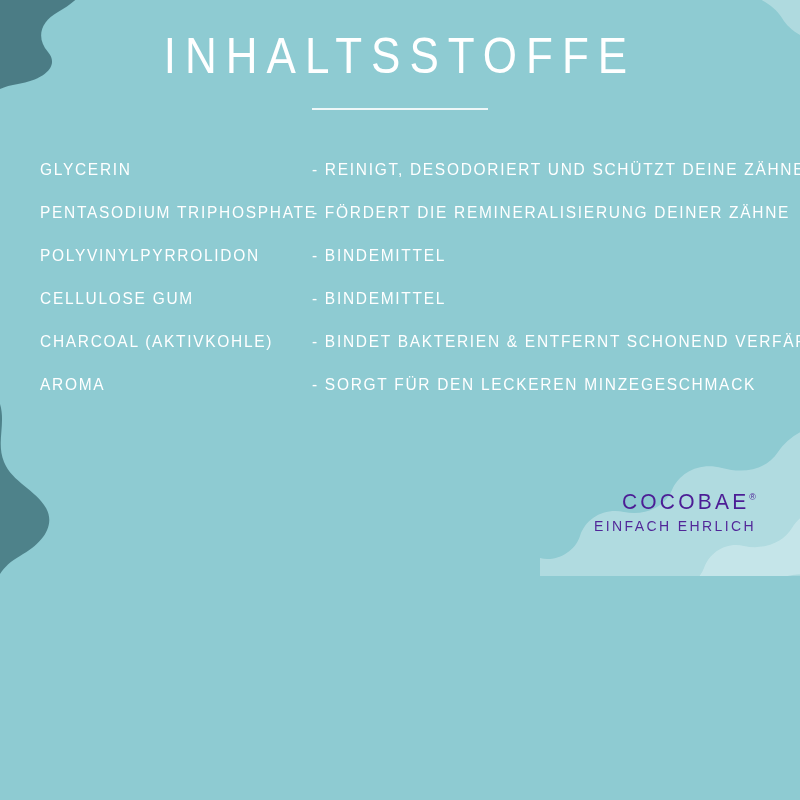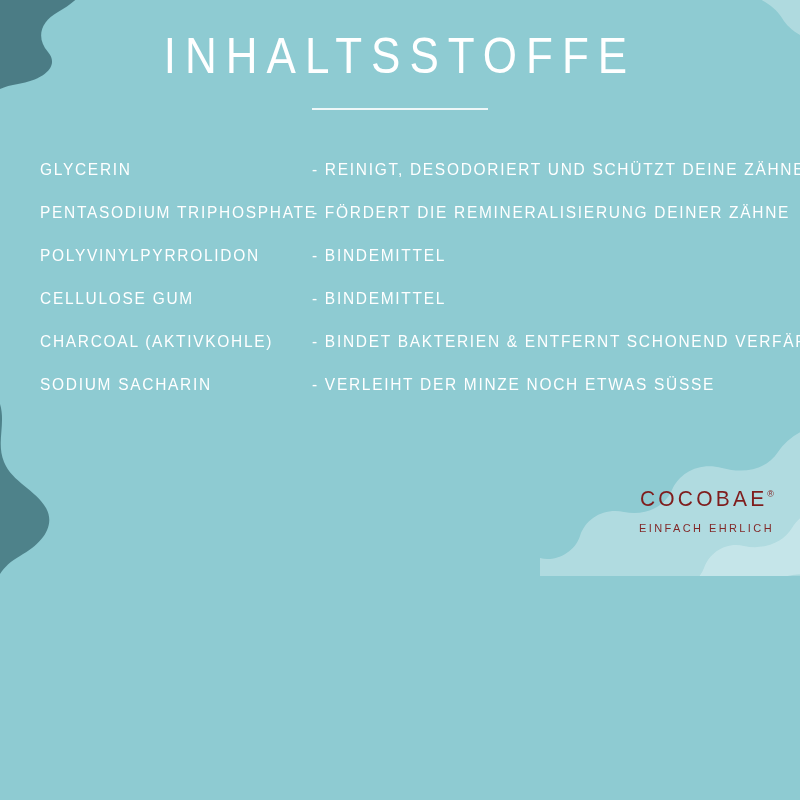--- a/index.html
+++ b/index.html
@@ -101,43 +101,43 @@
     width: 272px;
     flex: 0 0 272px;
   }
   .cell-desc {
     flex: 1 1 auto;
   }
 
   
   .logo {
     position: absolute;
-    right: 26px;
+    right: 44px;
     bottom: 42px;
     text-align: right;
-    color: #7f1d1d;
+    color: #4c1d95;
   }
   .logo-main {
     font-size: 21px;
     letter-spacing: 3.2px;
     text-transform: uppercase;
     position: relative;
     display: inline-block;
     transform: scaleY(1.08);
   }
   .logo-reg {
     font-size: 9px;
     vertical-align: super;
     letter-spacing: 0;
   }
   .logo-sub {
-    font-size: 11px;
+    font-size: 14px;
     letter-spacing: 2.4px;
     text-transform: uppercase;
-    margin-top: 12px;
+    margin-top: 5px;
     opacity: 0.95;
   }
 </style>
 </head>
 <body>
 
 <div class="poster">
 
   <svg class="blob blob-tl" viewBox="0 0 230 200" preserveAspectRatio="none">
     <path d="M0,0 L150,0 C160,18 140,40 118,52 C100,62 96,78 108,92 C120,106 104,120 78,124 C52,128 40,140 44,156 C48,170 30,180 0,178 Z" fill="#3f6f78" opacity="0.85"></path>
@@ -187,26 +187,26 @@
     <div class="row">
       <div class="cell cell-name">Cellulose Gum</div>
       <div class="cell cell-desc">- Bindemittel</div>
     </div>
 
     <div class="row">
       <div class="cell cell-name">Charcoal (Aktivkohle)</div>
       <div class="cell cell-desc">- bindet Bakterien &amp; entfernt schonend Verfärbungen</div>
     </div>
 
-
-
-    <div class="row">
-      <div class="cell cell-name">Sodium Sacharin</div>
-      <div class="cell cell-desc">- verleiht der Minze noch etwas Süße</div>
-    </div>
+    <div class="row">
+      <div class="cell cell-name">Aroma</div>
+      <div class="cell cell-desc">- sorgt für den leckeren Minzegeschmack</div>
+    </div>
+
+
 
 
   </div>
 
   <div class="logo">
     <div class="logo-main"><span>Cocobae</span><span class="logo-reg">®</span></div>
     <div class="logo-sub">Einfach ehrlich</div>
   </div>
 
 </div>

